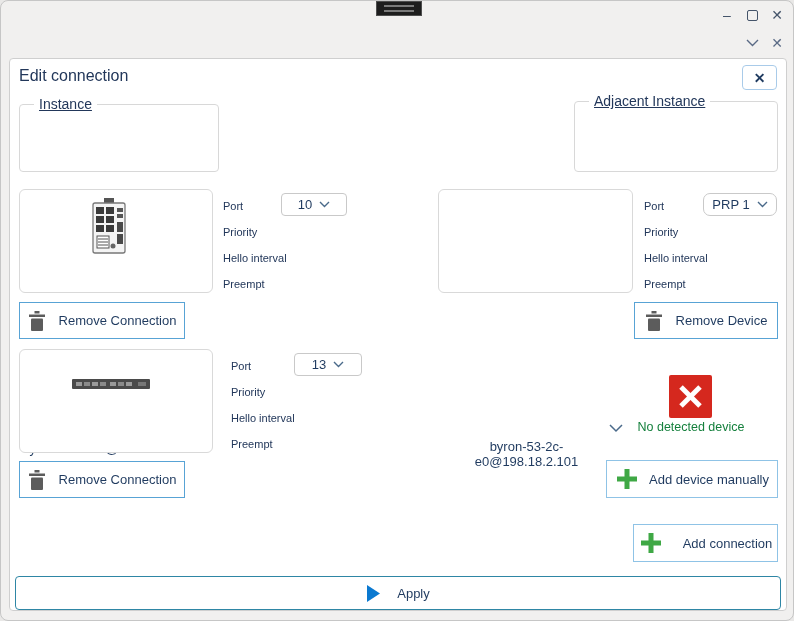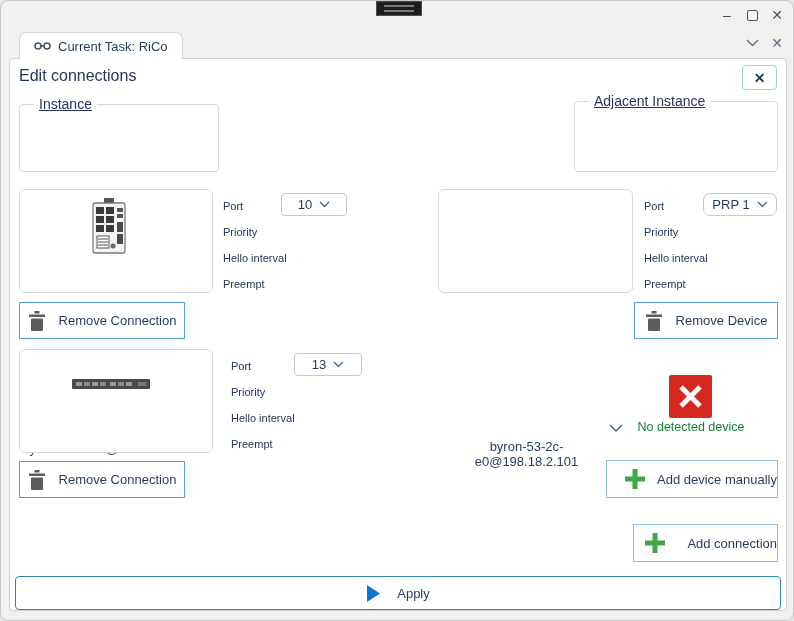--- a/index.html
+++ b/index.html
@@ -51,21 +51,21 @@
 
   .flabel { position:absolute; font-size:11px; color:#22375a; z-index:4; }
   .fselect { position:absolute; height:23px; border:1px solid #c9c9c9; border-radius:4px; background:#fff;
              display:flex; align-items:center; justify-content:center; gap:7px; font-size:13px;
              color:#1f3a5f; cursor:pointer; z-index:4; }
   .conn-line { position:absolute; height:2px; background:#a3c9e8; z-index:1; }
 
   .btn { position:absolute; background:#fff; border:1px solid #58a3d5; border-radius:0;
          display:flex; align-items:center; justify-content:center; gap:13px; font-size:13px;
          color:#1f3a5f; cursor:pointer; z-index:4; }
-  .btn-add { border-color:#8fc3e6;justify-content:flex-end; }
+  .btn-add { border-color:#8fc3e6; }
   .btn-apply { border-color:#2e86a5; border-radius:4px; gap:16px; }
 
   .redx { position:absolute; left:668px; top:374px; width:43px; height:43px; background:#d5281e;
           border-radius:2px; display:flex; align-items:center; justify-content:center; z-index:4; }
   .nodev { position:absolute; left:605px; top:419px; width:170px; text-align:center;
            font-size:12.5px; color:#15803d; z-index:4; }
 
   .logo { position:absolute; left:504px; top:192px; width:54px; height:48px; border:1px solid #2d5c8a;
           background:#fff; display:flex; flex-direction:column; align-items:center; }
   .logo-top { width:100%; height:31px; background:#1c3e66; display:flex; flex-direction:column;
@@ -90,39 +90,31 @@
         <span>–</span>
       </div>
     <div class="win-btn">
         <span class="max-box"></span>
       </div>
     <div class="win-btn">
         <span>✕</span>
       </div>
   </div>
 
-  <div class="abs tab">
-    <svg width="17" height="10" viewBox="0 0 17 10">
-      <circle cx="4" cy="5" r="3" fill="none" stroke="#44546a" stroke-width="1.6"></circle>
-      <circle cx="13" cy="5" r="3" fill="none" stroke="#44546a" stroke-width="1.6"></circle>
-      <line x1="6" y1="5" x2="11" y2="5" stroke="#44546a" stroke-width="1.6"></line>
-    </svg>
-    <span class="tab-title">Current Task: RiCo</span>
-  </div>
   <div class="abs tabbar-icons">
     <svg width="13" height="8" viewBox="0 0 13 8">
       <polyline points="1,1 6.5,6.5 12,1" fill="none" stroke="#5a6a85" stroke-width="1.4"></polyline>
     </svg>
     <div class="win-btn">
         <span>✕</span>
       </div>
   </div>
 
   <div class="abs panel"></div>
-  <div class="abs dlg-title">Edit connections</div>
+  <div class="abs dlg-title">Edit connection</div>
   <div class="abs dlg-close">
       <span>✕</span>
     </div>
 
   <fieldset style="left:18px; top:95px; width:200px; height:76px;">
     <legend>Instance</legend>
   </fieldset>
   <span class="fs-label" style="left:30px; top:120px;">Instance id</span>
   <input class="tinput center abs" style="left: 93px; top: 115px; width: 38px; height: 25px;" value="1">
   <div class="checkbox checked" style="left:140px; top:118px;">

